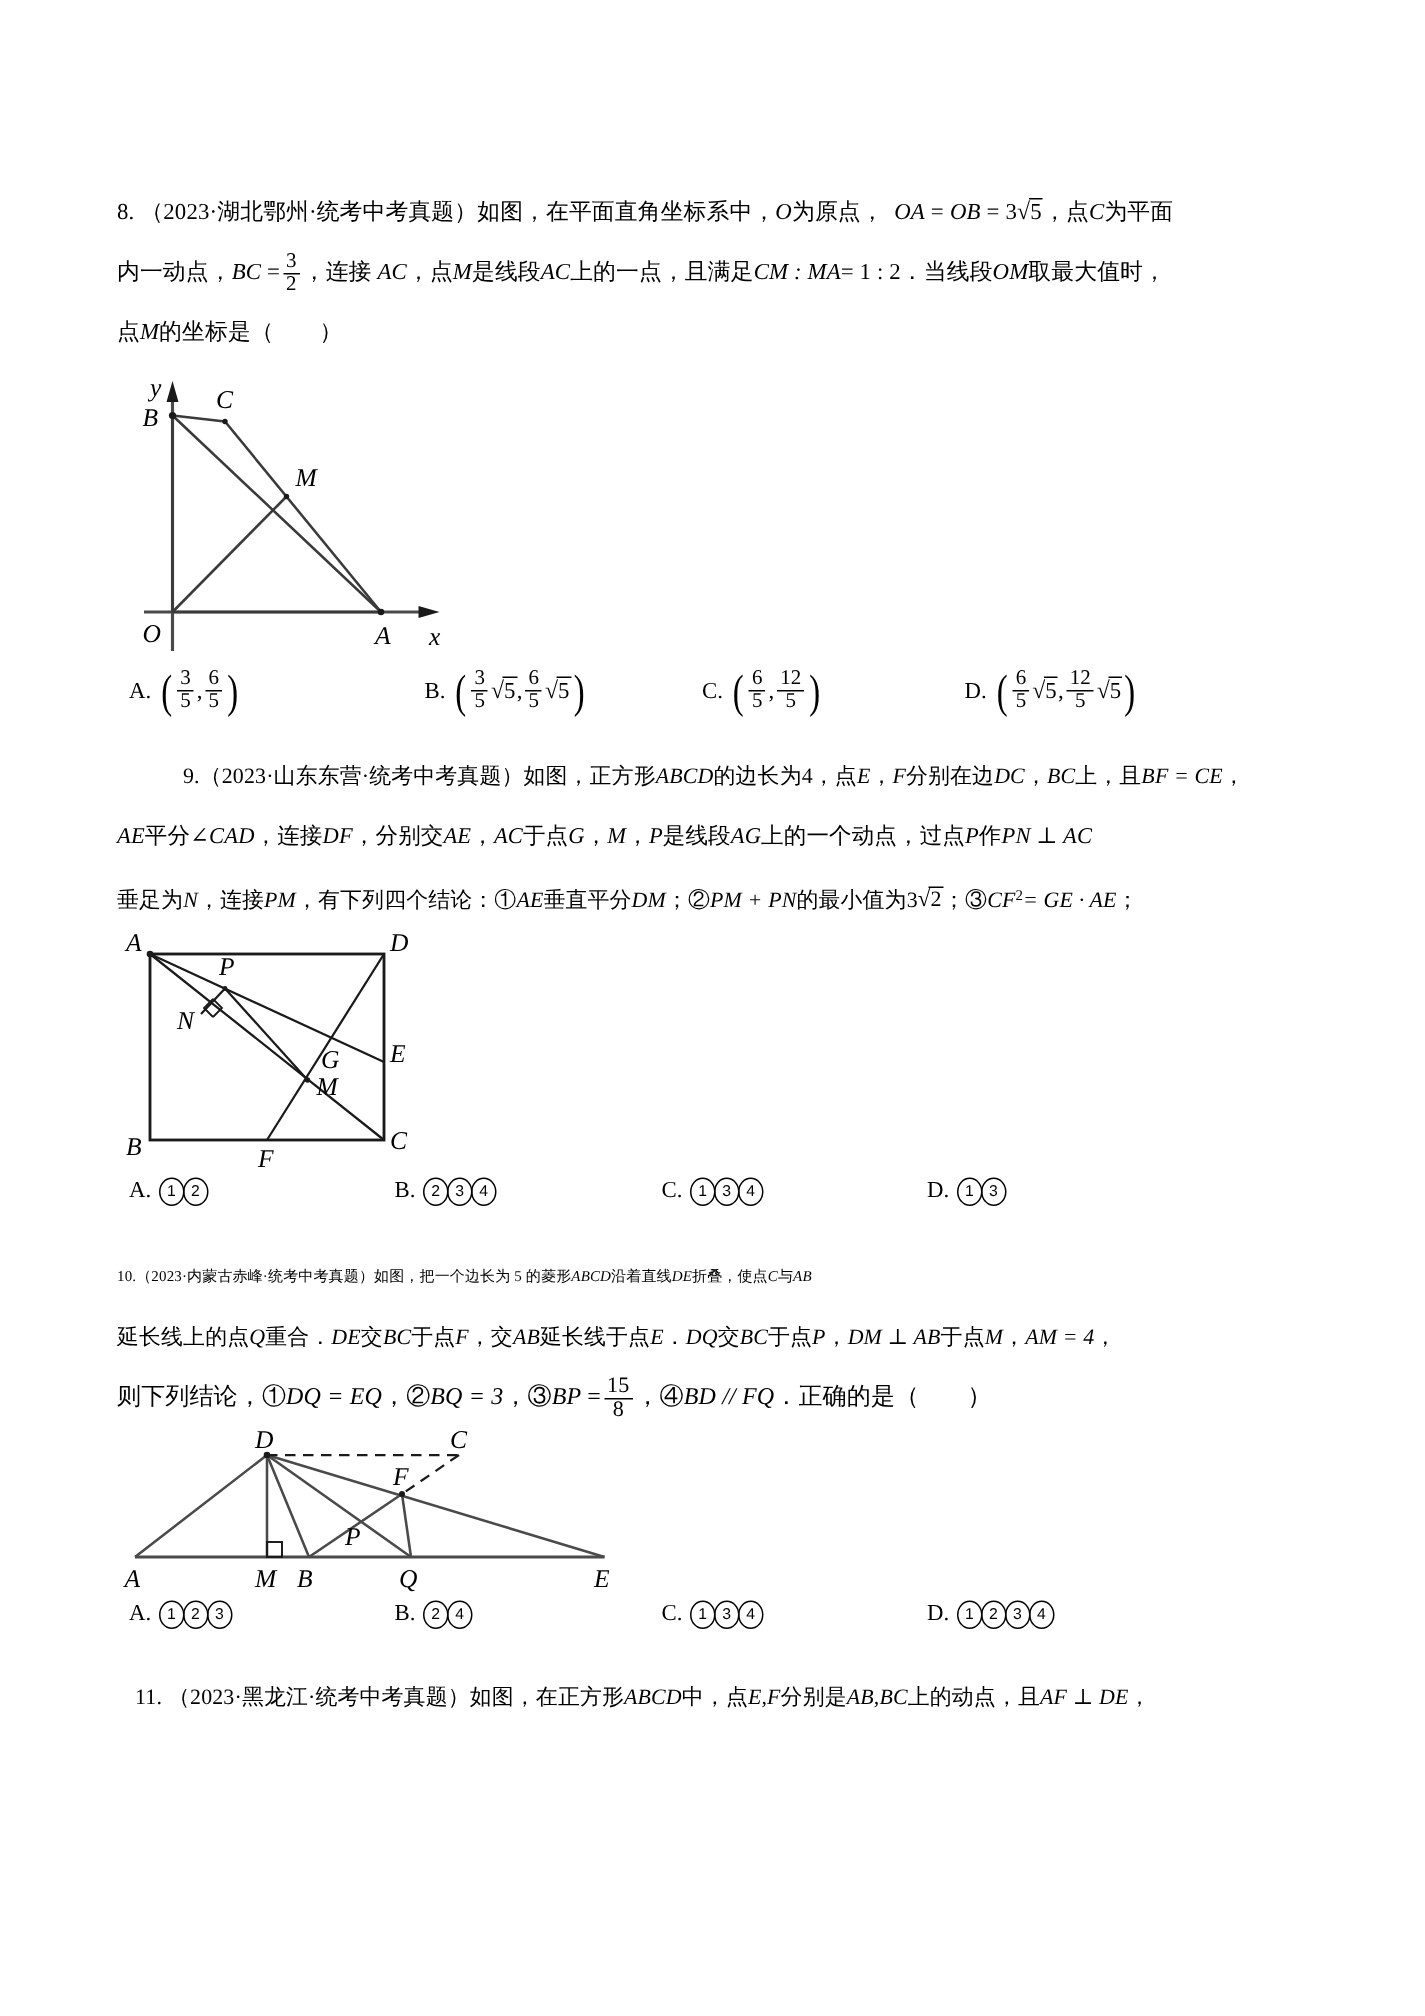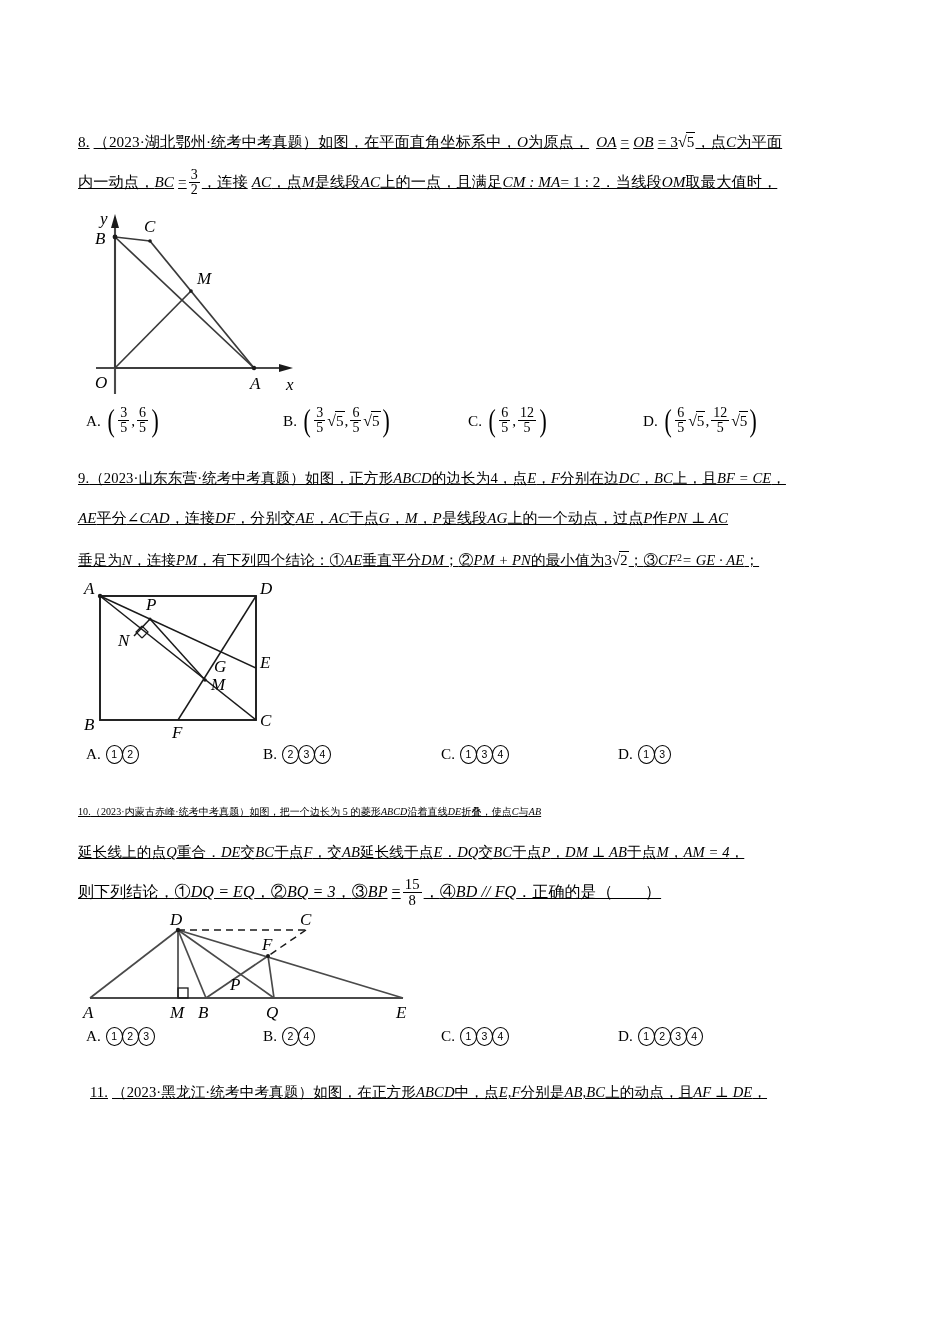--- a/index.html
+++ b/index.html
@@ -20,21 +20,20 @@
     width: 950px;
     height: 1344px;
     padding: 0;
     box-sizing: border-box;
   }
   .content {
     position: absolute;
     left: 78px;
     top: 122px;
     width: 800px;
-    text-decoration: underline;
   }
 
   
   .qline {
     font-size: 15.2px;
     line-height: 40px;
     white-space: nowrap;
     letter-spacing: 0.1px;
   }
   .cn { font-family: "Liberation Serif", "DejaVu Serif", serif; }
@@ -132,20 +131,23 @@
   <div>
 
     <div class="qline">
       <span class="num">8.</span><span class="sp1"></span><span class="cn">（2023·湖北鄂州·统考中考真题）</span><span class="cn">如图，在平面直角坐标系中，</span><span class="it">O</span><span class="cn">为原点，</span><span class="sp2"></span><span class="it">OA</span><span class="sp1"></span><span>=</span><span class="sp1"></span><span class="it">OB</span><span class="sp1"></span><span>= 3</span><span class="rad"><span class="sign">√</span><span class="body">5</span></span><span class="cn">，点</span><span class="it">C</span><span class="cn">为平面</span>
     </div>
 
     <div class="qline">
       <span class="cn">内一动点，</span><span class="it">BC</span><span class="sp1"></span><span>=</span><span class="frac"><span class="n">3</span><span class="d">2</span></span><span class="cn">，连接</span><span class="sp1"></span><span class="it">AC</span><span class="cn">，点</span><span class="it">M</span><span class="cn">是线段</span><span class="it">AC</span><span class="cn">上的一点，且满足</span><span class="it">CM : MA</span><span>= 1 : 2</span><span class="cn">．当线段</span><span class="it">OM</span><span class="cn">取最大值时，</span>
     </div>
 
+    <div class="qline">
+      <span class="cn">点</span><span class="it">M</span><span class="cn">的坐标是（　　）</span>
+    </div>
 
     <div class="figwrap" style="height:200px;">
       <svg width="260" height="200" viewBox="0 0 260 200">
 
         <line x1="37" y1="192" x2="37" y2="22" stroke="#4a4a4a" stroke-width="2.1"></line>
         <polygon points="37,12 33,26 41,26" fill="#1a1a1a"></polygon>
 
         <line x1="18" y1="166" x2="205" y2="166" stroke="#4a4a4a" stroke-width="2.1"></line>
         <polygon points="215,166 201,162 201,170" fill="#1a1a1a"></polygon>
 
@@ -241,21 +243,21 @@
               </span>
           <span class="rad"><span class="sign">√</span><span class="body">5</span></span>
           <span class="par">)</span>
         </span>
       </div>
     </div>
   </div>
 
   <div style="margin-top:6px;">
 
-    <div class="qline" style="font-size:14.6px;">
+    <div class="qline" style="font-size:14.6px;margin-left:44px;">
       <span class="num">9.</span><span class="cn">（2023·山东东营·统考中考真题）</span><span class="cn">如图，正方形</span><span class="it">ABCD</span><span class="cn">的边长为4，点</span><span class="it">E</span><span class="cn">，</span><span class="it">F</span><span class="cn">分别在边</span><span class="it">DC</span><span class="cn">，</span><span class="it">BC</span><span class="cn">上，且</span><span class="it">BF = CE</span><span class="cn">，</span>
     </div>
 
     <div class="qline" style="font-size:15px;">
       <span class="it">AE</span><span class="cn">平分</span><span class="it">∠CAD</span><span class="cn">，连接</span><span class="it">DF</span><span class="cn">，分别交</span><span class="it">AE</span><span class="cn">，</span><span class="it">AC</span><span class="cn">于点</span><span class="it">G</span><span class="cn">，</span><span class="it">M</span><span class="cn">，</span><span class="it">P</span><span class="cn">是线段</span><span class="it">AG</span><span class="cn">上的一个动点，过点</span><span class="it">P</span><span class="cn">作</span><span class="it">PN ⊥ AC</span>
     </div>
 
     <div class="qline" style="font-size:14.6px;">
       <span class="cn">垂足为</span><span class="it">N</span><span class="cn">，连接</span><span class="it">PM</span><span class="cn">，有下列四个结论：</span><span>①</span><span class="it">AE</span><span class="cn">垂直平分</span><span class="it">DM</span><span class="cn">；</span><span>②</span><span class="it">PM + PN</span><span class="cn">的最小值为</span><span>3</span><span class="rad"><span class="sign">√</span><span class="body">2</span></span><span class="cn">；</span><span>③</span><span class="it">CF</span><span class="sup">2</span><span class="it">= GE · AE</span><span class="cn">；</span>
     </div>

